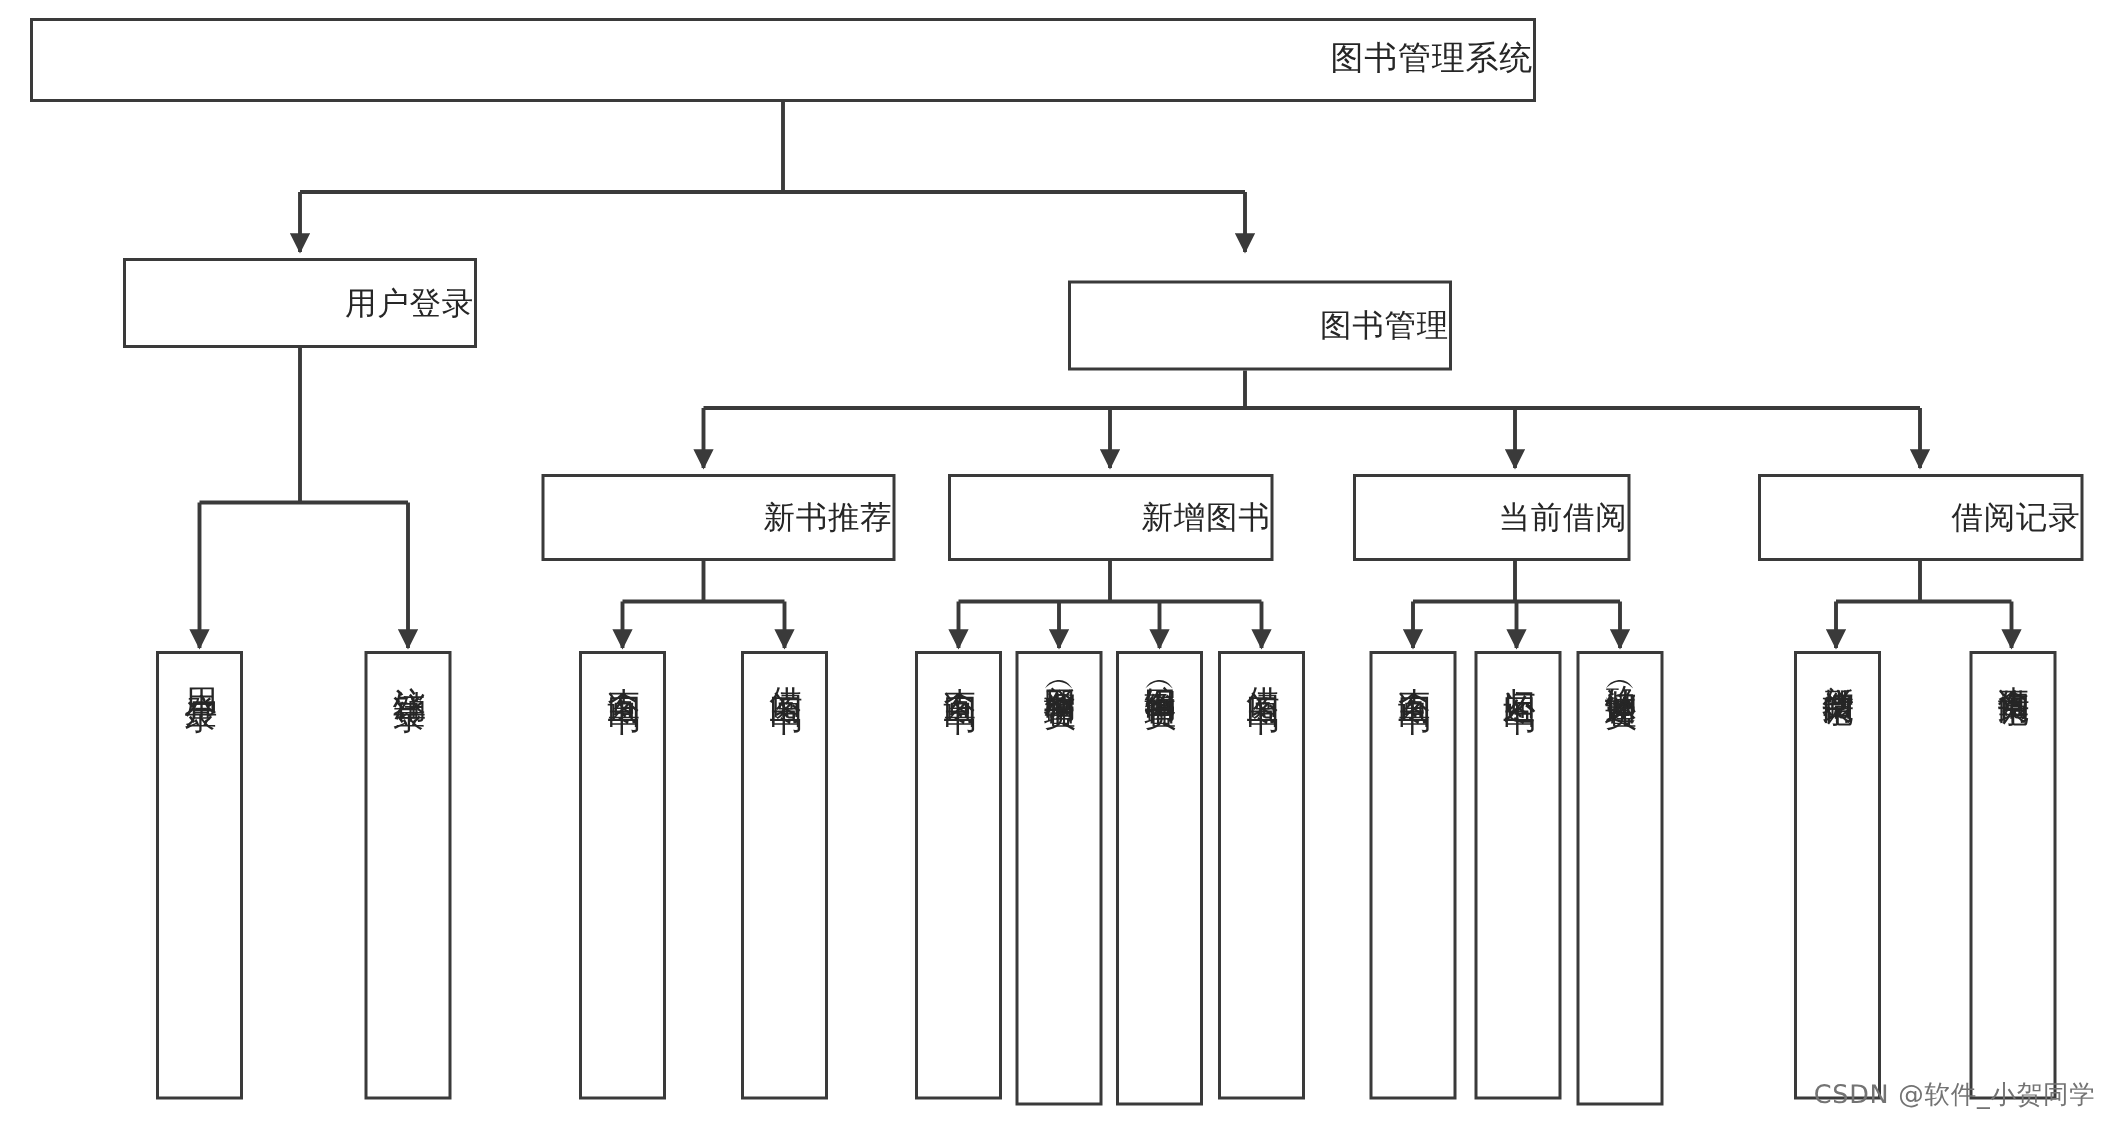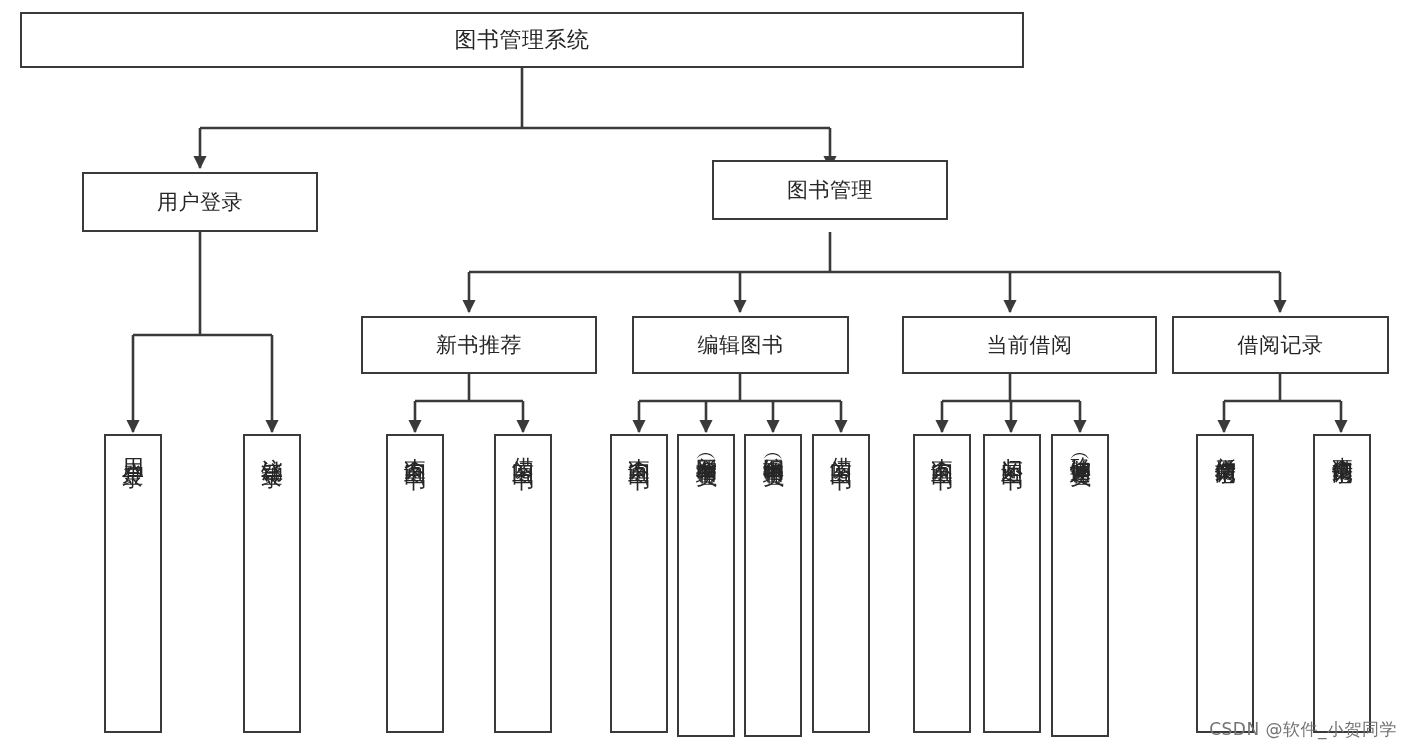--- a/index.html
+++ b/index.html
@@ -25,21 +25,21 @@
     width: 1405px;
     height: 747px;
   }
   .node {
     position: absolute;
     box-sizing: border-box;
     border: 2.5px solid #3a3a3a;
     background: #ffffff;
     display: flex;
     align-items: center;
-    justify-content: center;
+    justify-content: flex-end;
     color: #262626;
   }
   .node-label {
     display: block;
     text-align: center;
     line-height: 1.18;
     letter-spacing: 0.5px;
     white-space: nowrap;
   }
   
@@ -133,31 +133,31 @@
     </g>
   </svg>
 
   <div class="node horiz root" style="left:20px; top:12px; width:1004px; height:56px;">
     <span class="node-label">图书管理系统</span>
   </div>
 
   <div class="node horiz" style="left:82px; top:172px; width:236px; height:60px;">
     <span class="node-label">用户登录</span>
   </div>
-  <div class="node horiz" style="left:712px; top:160px; width:236px; height:60px;">
+  <div class="node horiz" style="left:712px; top:187px; width:256px; height:60px;">
     <span class="node-label">图书管理</span>
   </div>
 
   <div class="node horiz" style="left:361px; top:316px; width:236px; height:58px;">
     <span class="node-label">新书推荐</span>
   </div>
   <div class="node horiz" style="left:632px; top:316px; width:217px; height:58px;">
-    <span class="node-label">编辑图书</span>
-  </div>
-  <div class="node horiz" style="left:902px; top:316px; width:255px; height:58px;">
+    <span class="node-label">新增图书</span>
+  </div>
+  <div class="node horiz" style="left:902px; top:316px; width:185px; height:58px;">
     <span class="node-label">当前借阅</span>
   </div>
   <div class="node horiz" style="left:1172px; top:316px; width:217px; height:58px;">
     <span class="node-label">借阅记录</span>
   </div>
 
   <div class="node vert" style="left:104px; top:434px; width:58px; height:299px;">
     <span class="node-label">用户登录</span>
   </div>
   <div class="node vert" style="left:243px; top:434px; width:58px; height:299px;">

